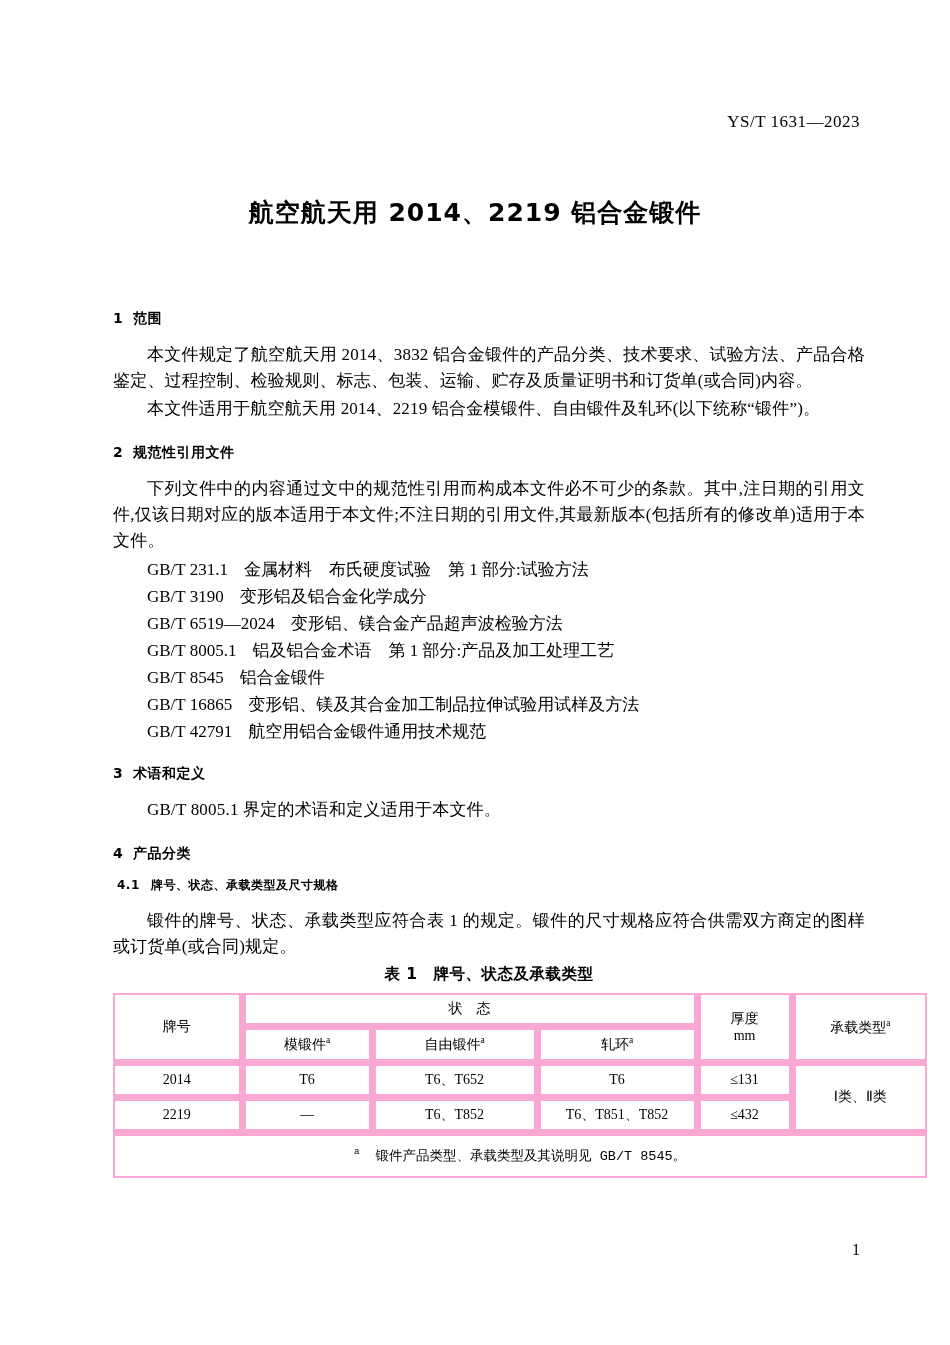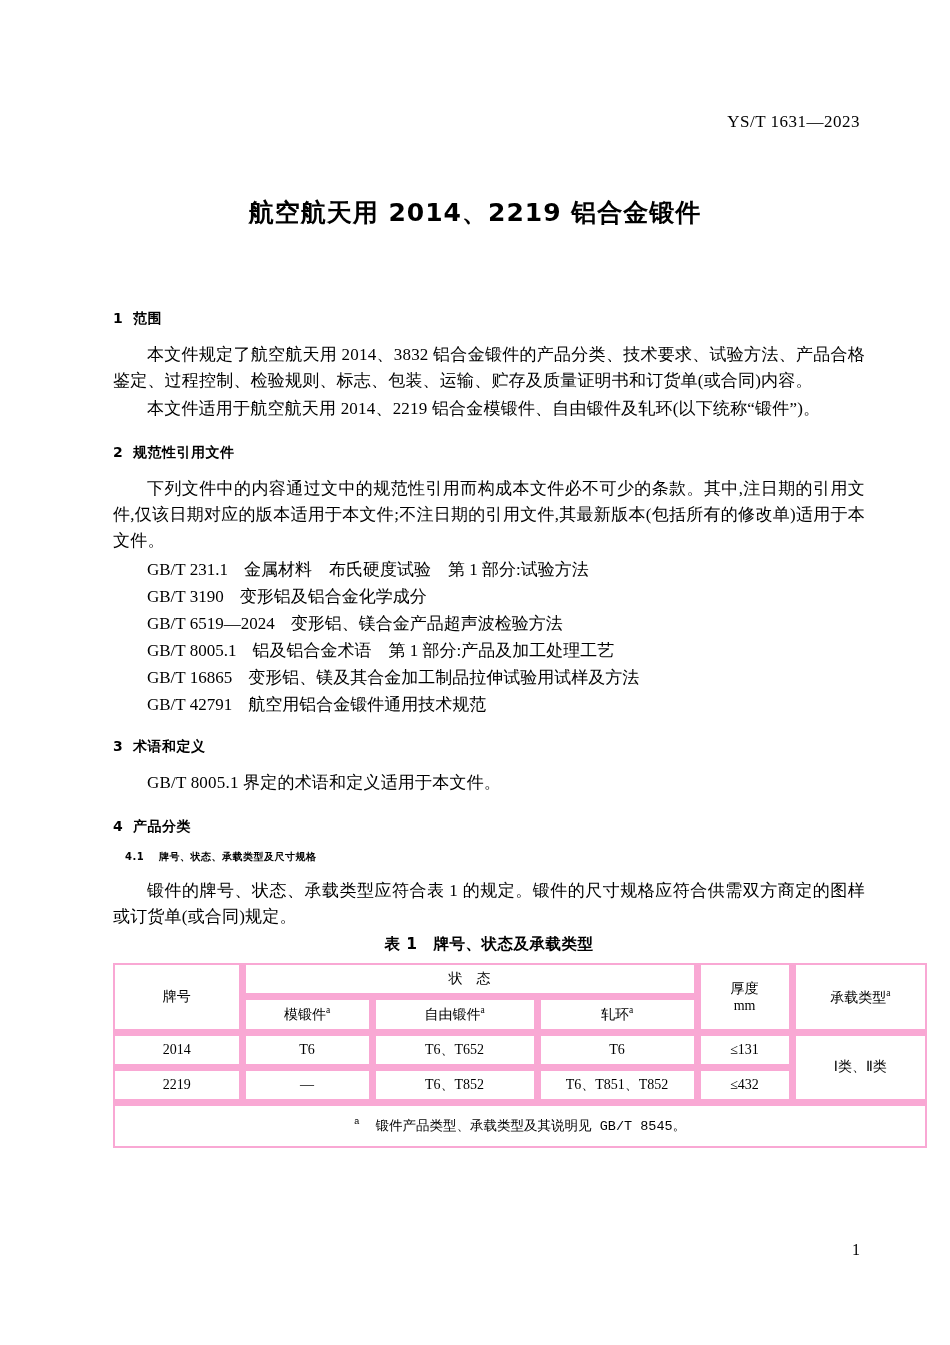--- a/index.html
+++ b/index.html
@@ -54,22 +54,22 @@
     margin: 0 0 14px 0;
     letter-spacing: 0.5px;
   }
   .h1 .num {
     display: inline-block;
     min-width: 20px;
   }
   .h2 {
     font-family: "DejaVu Sans", sans-serif;
     font-weight: bold;
-    font-size: 10px;
-    margin: 0 0 14px 12px;
+    font-size: 12px;
+    margin: 0 0 14px 4px;
     letter-spacing: 0.5px;
   }
   .h2 .num {
     display: inline-block;
     min-width: 34px;
   }
   .para {
     font-size: 17px;
     line-height: 26px;
     margin: 0 0 2px 0;
@@ -160,20 +160,21 @@
     <div class="h1">
       <span class="num">2</span><span>规范性引用文件</span>
     </div>
     <p class="para">下列文件中的内容通过文中的规范性引用而构成本文件必不可少的条款。其中,注日期的引用文件,仅该日期对应的版本适用于本文件;不注日期的引用文件,其最新版本(包括所有的修改单)适用于本文件。</p>
 
     <div class="ref-list">
       <div class="ref-item"><span>GB/T 231.1</span><span class="gap"></span><span>金属材料　布氏硬度试验　第 1 部分:试验方法</span></div>
       <div class="ref-item"><span>GB/T 3190</span><span class="gap"></span><span>变形铝及铝合金化学成分</span></div>
       <div class="ref-item"><span>GB/T 6519—2024</span><span class="gap"></span><span>变形铝、镁合金产品超声波检验方法</span></div>
       <div class="ref-item"><span>GB/T 8005.1</span><span class="gap"></span><span>铝及铝合金术语　第 1 部分:产品及加工处理工艺</span></div>
+      <div class="ref-item"><span>GB/T 8545</span><span class="gap"></span><span>铝合金锻件</span></div>
       <div class="ref-item"><span>GB/T 16865</span><span class="gap"></span><span>变形铝、镁及其合金加工制品拉伸试验用试样及方法</span></div>
       <div class="ref-item"><span>GB/T 42791</span><span class="gap"></span><span>航空用铝合金锻件通用技术规范</span></div>
     </div>
 
     <div class="sec-gap"></div>
 
     <div class="h1">
       <span class="num">3</span><span>术语和定义</span>
     </div>
     <p class="para">GB/T 8005.1 界定的术语和定义适用于本文件。</p>

